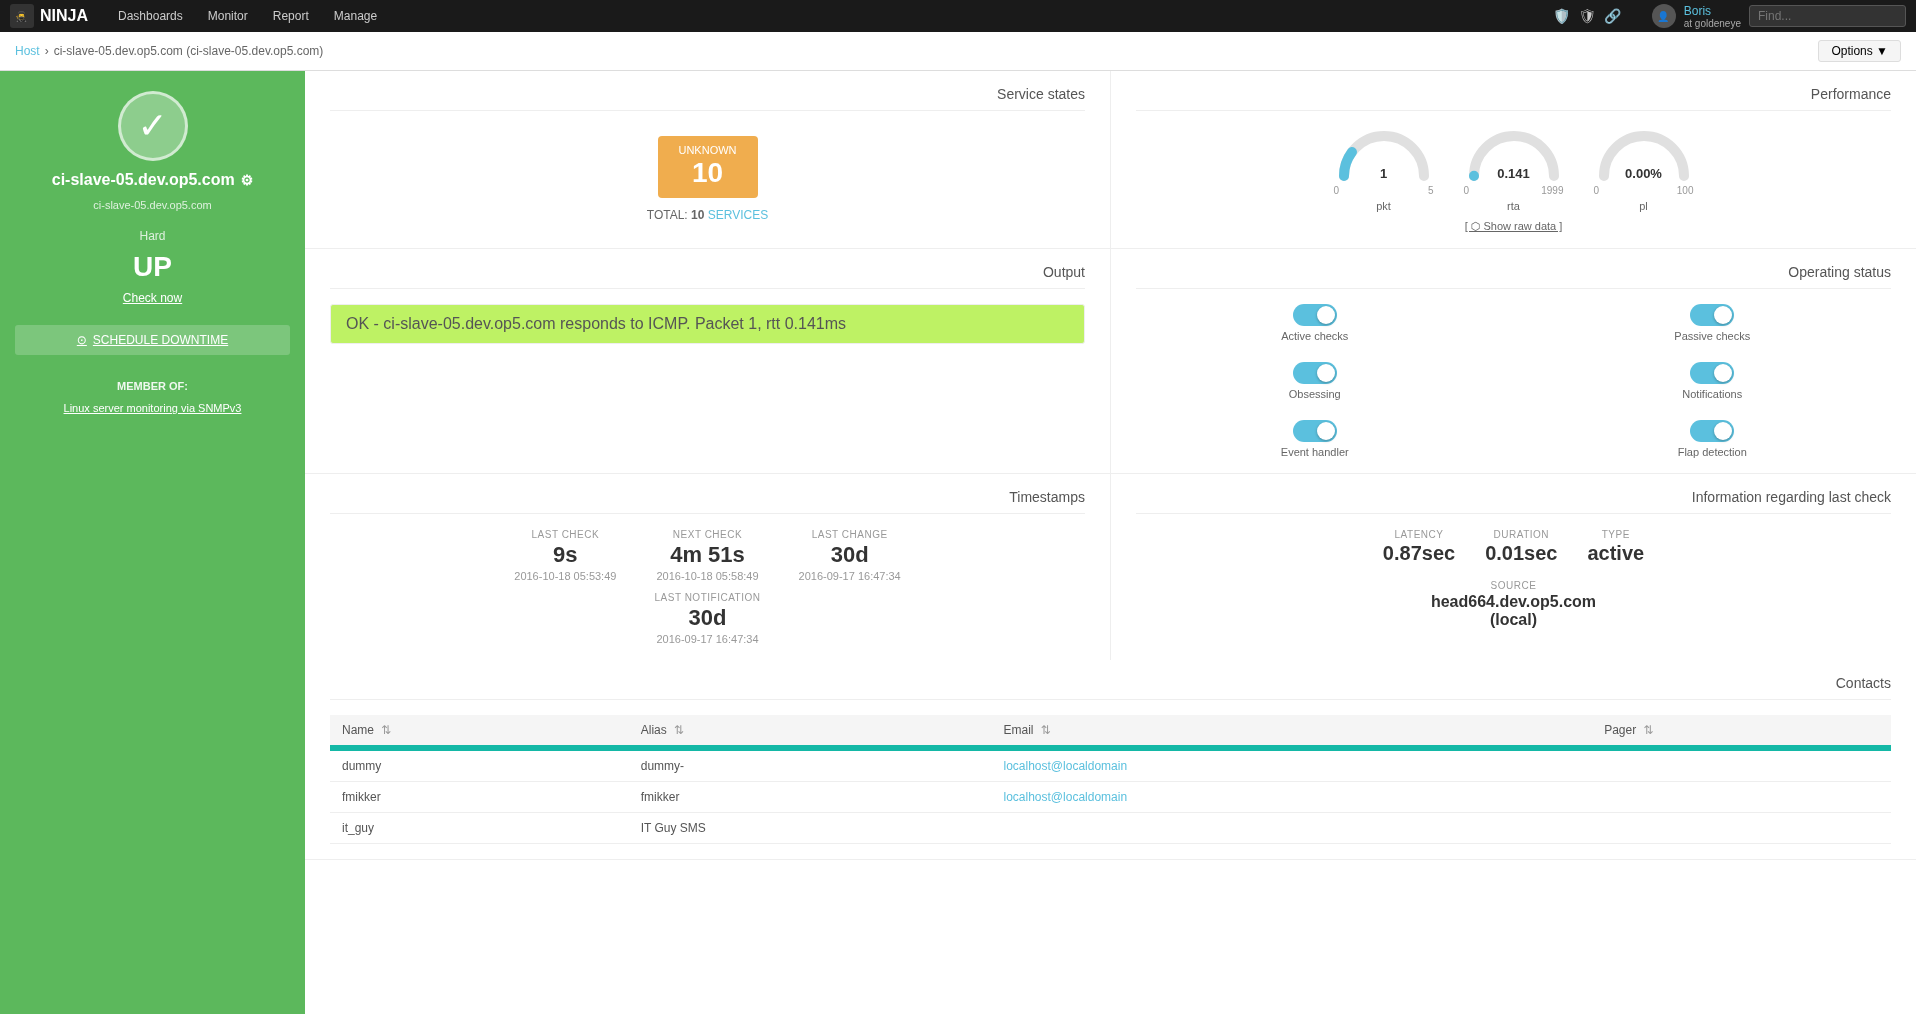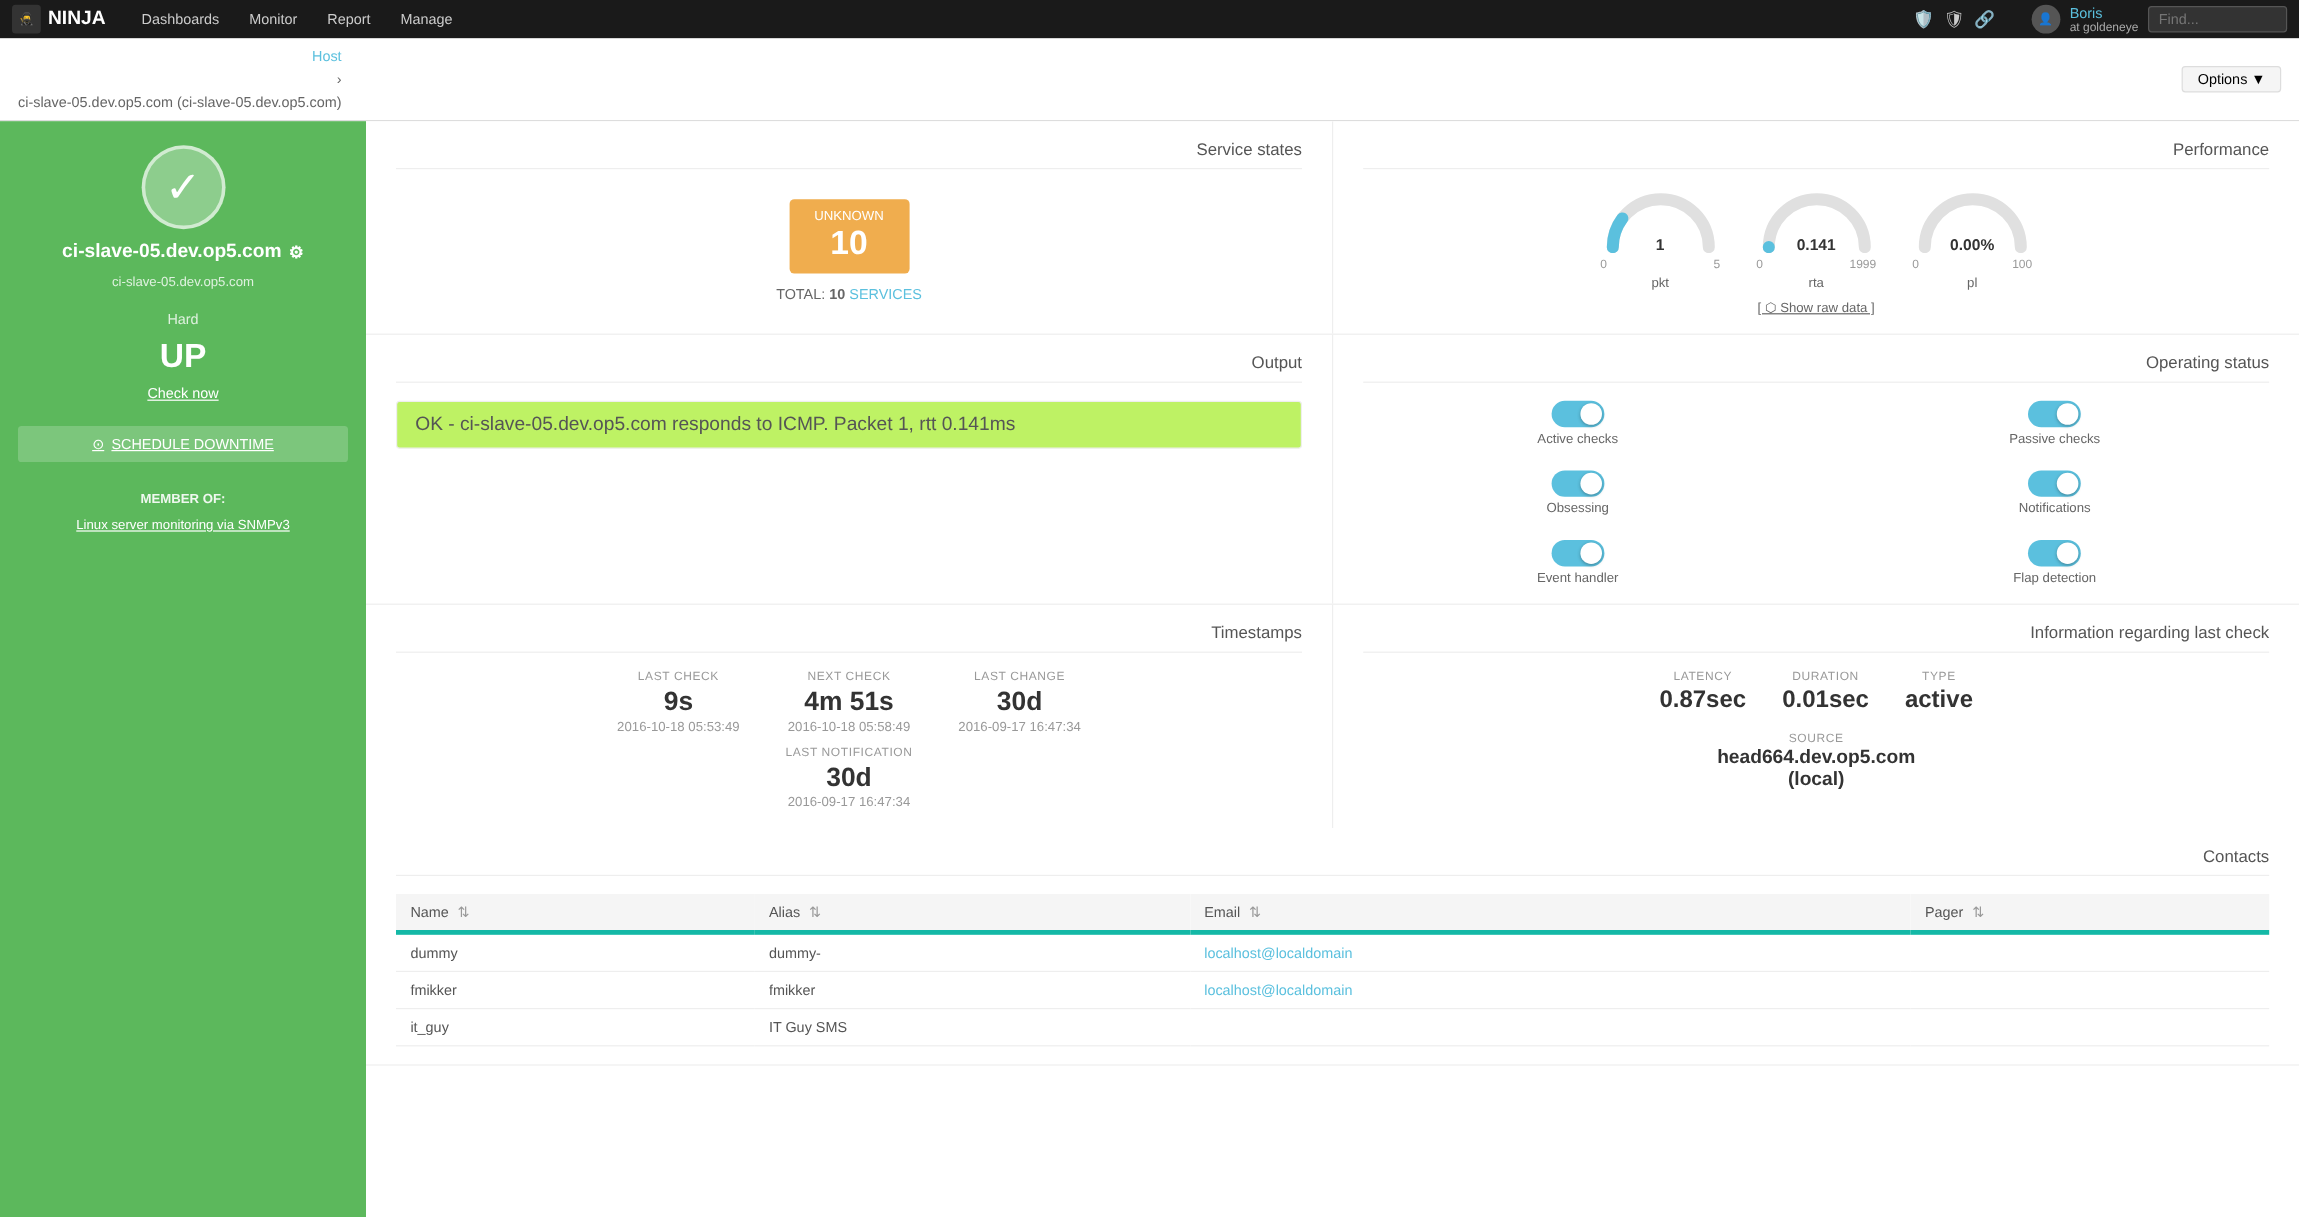--- a/index.html
+++ b/index.html
@@ -75,40 +75,39 @@
       font-size: 10px;
     }
     .user-name { color: #5bc0de; cursor: pointer; }
     .search-box {
       background: #333;
       border: 1px solid #555;
       color: white;
       padding: 3px 8px;
       font-size: 12px;
       border-radius: 3px;
-      width: 116px;
+      width: 157px;
     }
 
     
     .breadcrumb {
       background: white;
       border-bottom: 1px solid #ddd;
       padding: 8px 15px;
       font-size: 12px;
       color: #666;
       display: flex;
       align-items: center;
       gap: 5px;
       justify-content: space-between;
     }
     .breadcrumb-path {
       display: flex;
-      align-items: flex-end;
+      align-items: flex-start;
       gap: 5px;
-      flex-direction: column;
     }
     .breadcrumb a { color: #5bc0de; text-decoration: none; }
     .options-btn {
       background: #f5f5f5;
       border: 1px solid #ddd;
       padding: 3px 12px;
       cursor: pointer;
       font-size: 12px;
       border-radius: 3px;
     }
@@ -419,21 +418,21 @@
     
     .contacts-table {
       width: 100%;
       border-collapse: collapse;
       font-size: 12px;
     }
     .contacts-table th {
       background: #f5f5f5;
       padding: 8px 12px;
       text-align: left;
-      border-bottom: 4px solid #14b8a6;
+      border-bottom: 6px solid #14b8a6;
       font-weight: normal;
       color: #555;
     }
     .contacts-table th .sort-icon {
       color: #999;
       margin-left: 4px;
     }
     .contacts-table td {
       padding: 8px 12px;
       border-bottom: 1px solid #eee;

